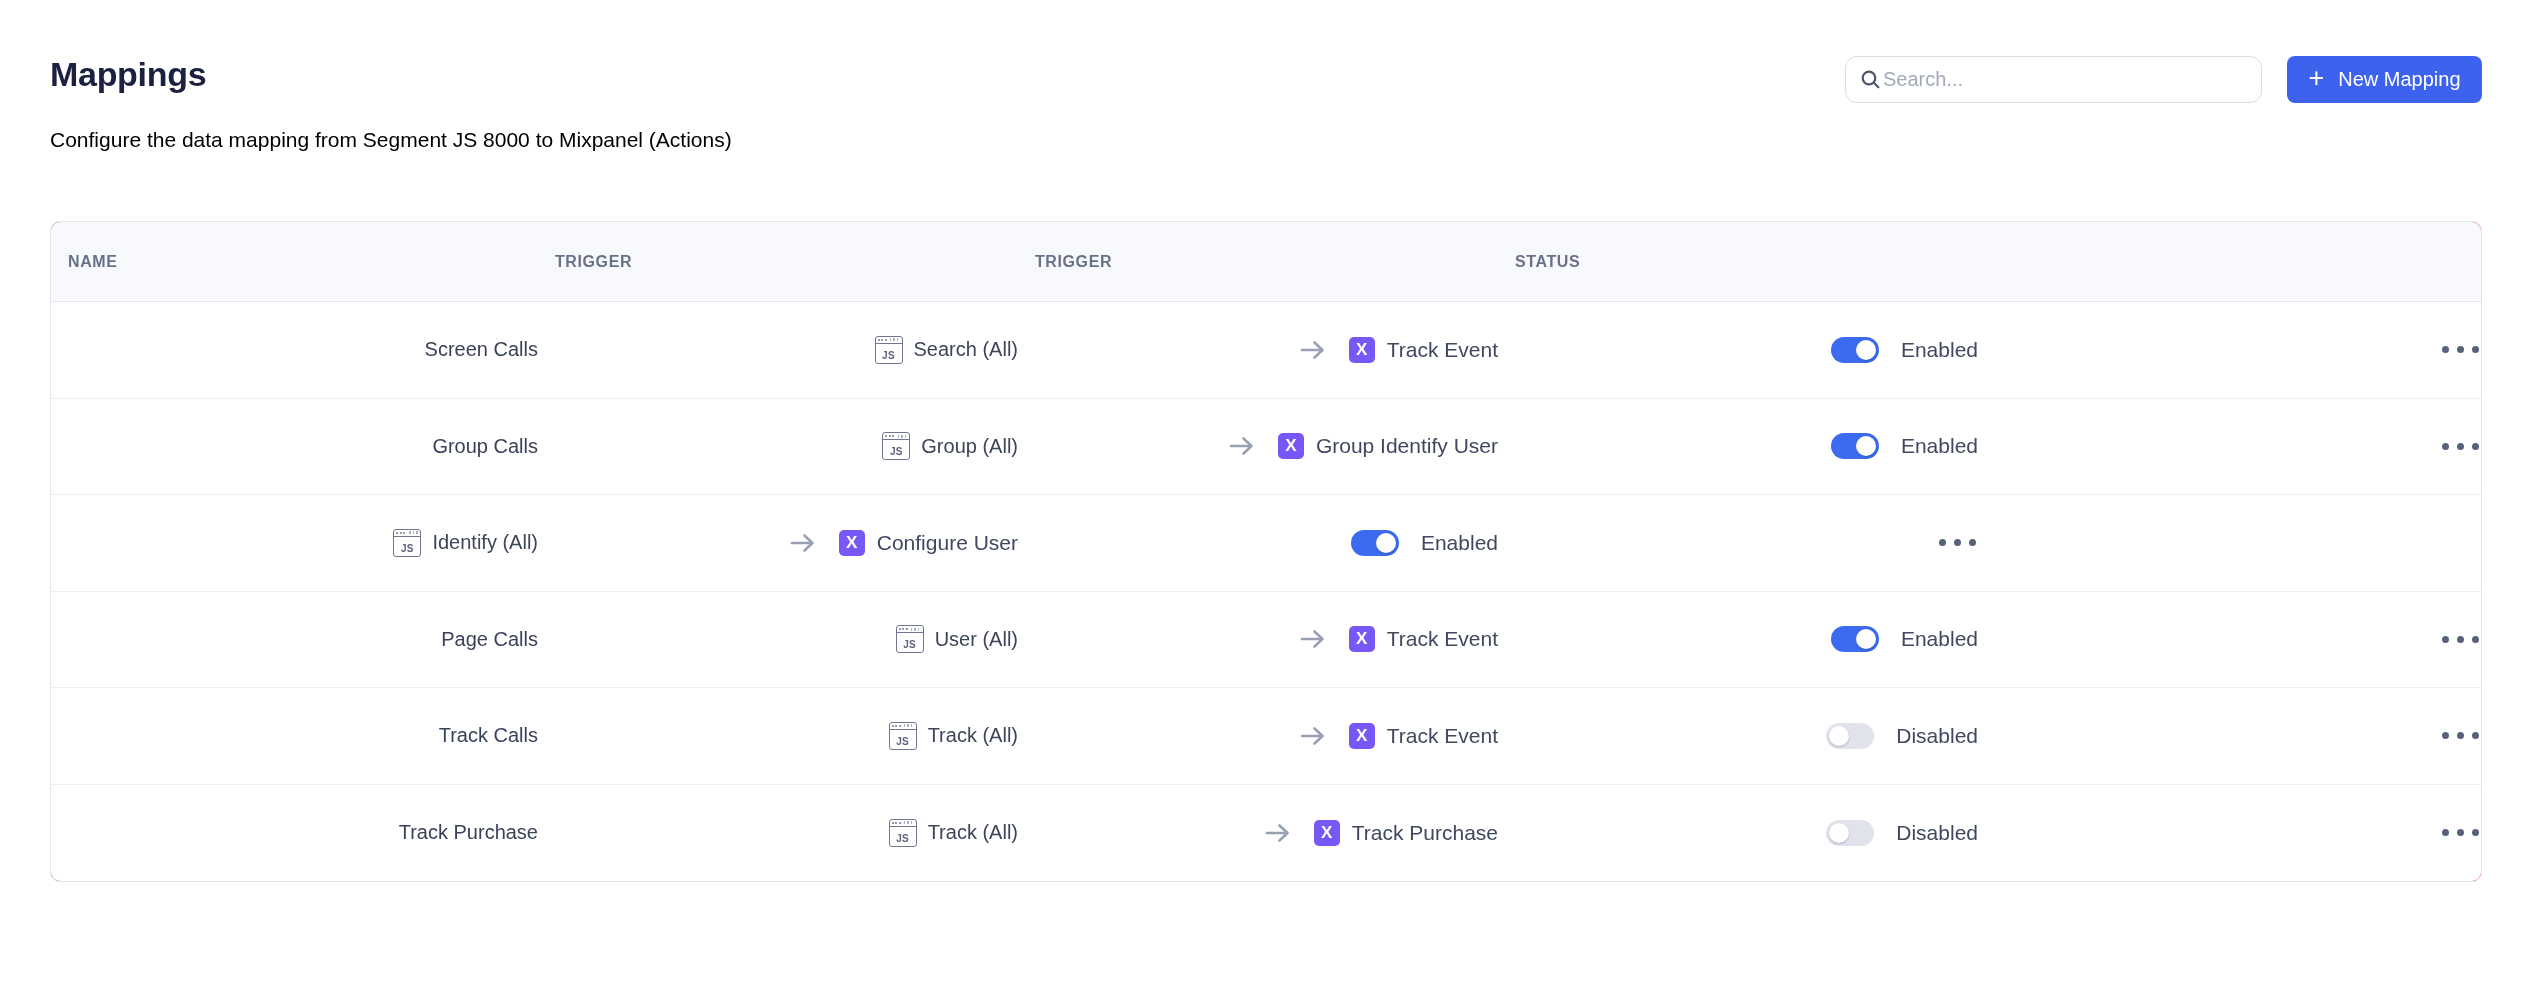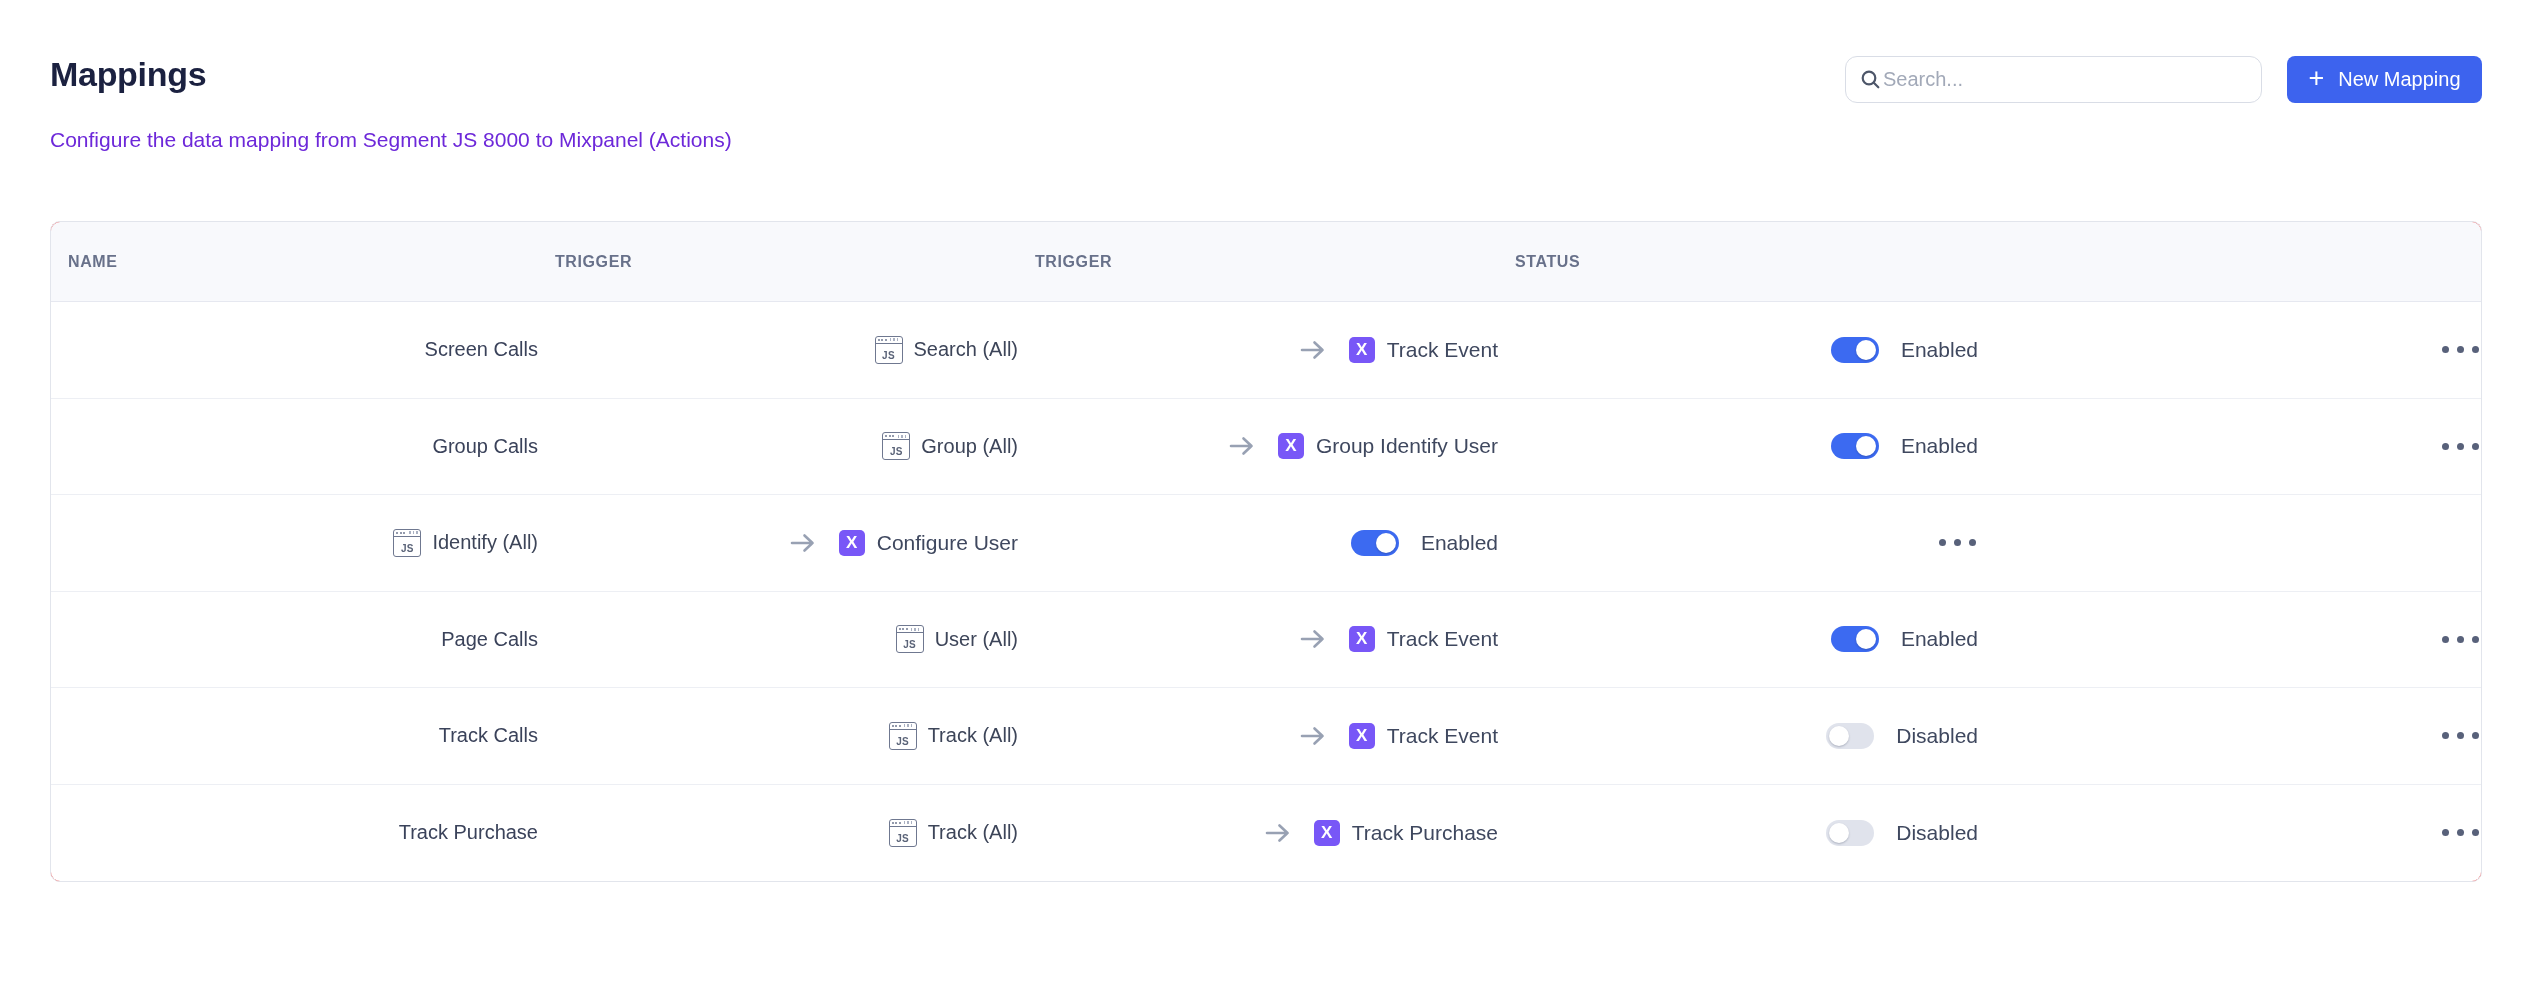--- a/index.html
+++ b/index.html
@@ -36,21 +36,21 @@
     border:none;outline:none;background:transparent;flex:1;min-width:0;
     font-family:inherit;font-size:20px;color:var(--body-text);
   }
   .search input::placeholder{color:#a2a9b8;}
   .btn-primary{
     width:195px;height:47px;border:none;border-radius:8px;background:var(--accent);
     color:#fff;display:flex;align-items:center;justify-content:center;gap:14px;
     font-family:inherit;font-size:20px;font-weight:500;cursor:pointer;
   }
   .btn-primary .plus{font-size:27px;font-weight:400;line-height:1;margin-top:-3px;}
-  .subtitle{margin:23px 0 0;font-size:21px;line-height:28px;color:#6d28d9;}
+  .subtitle{margin:23px 0 0;font-size:21px;line-height:28px;color:#000000;}
   .table{
     margin-top:67px;border:1px solid var(--table-border);border-radius:10px;
     overflow:hidden;background:#ef4444;
   }
   .grid{display:grid;grid-template-columns:487px 480px 480px 480px 1fr;align-items:center;}
   .thead{height:80px;background:var(--header-bg);border-bottom:1px solid #e6e8f0;}
   .th{
     padding-left:17px;font-size:16px;font-weight:600;color:var(--muted-text);
     letter-spacing:0.6px;
   }

